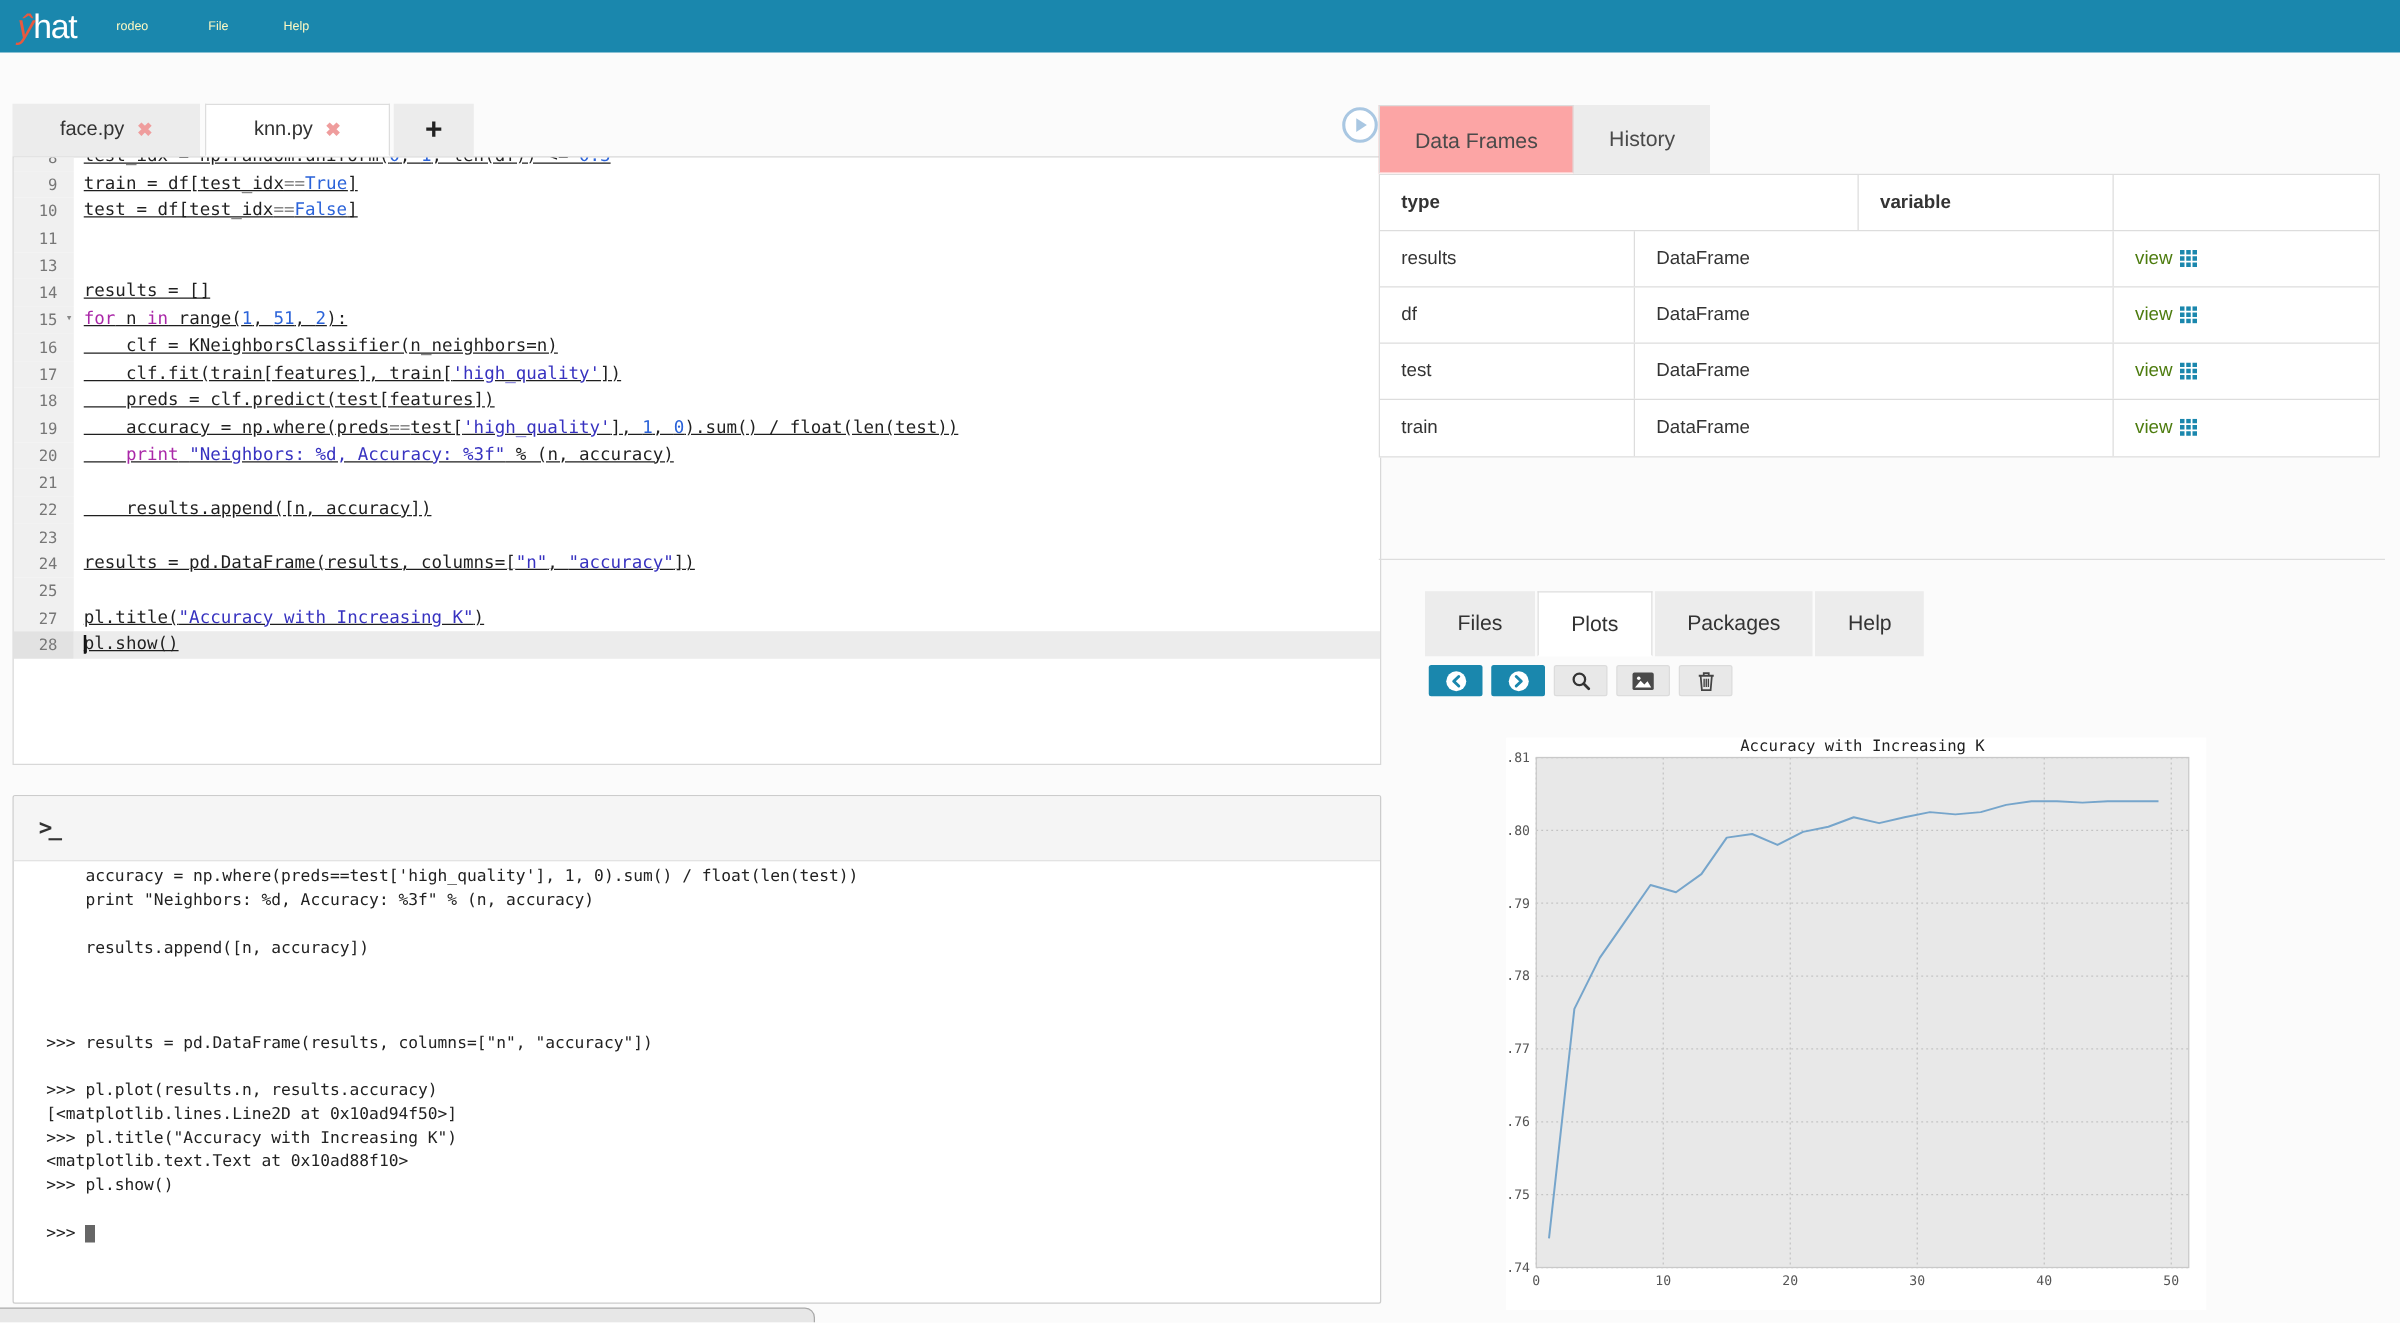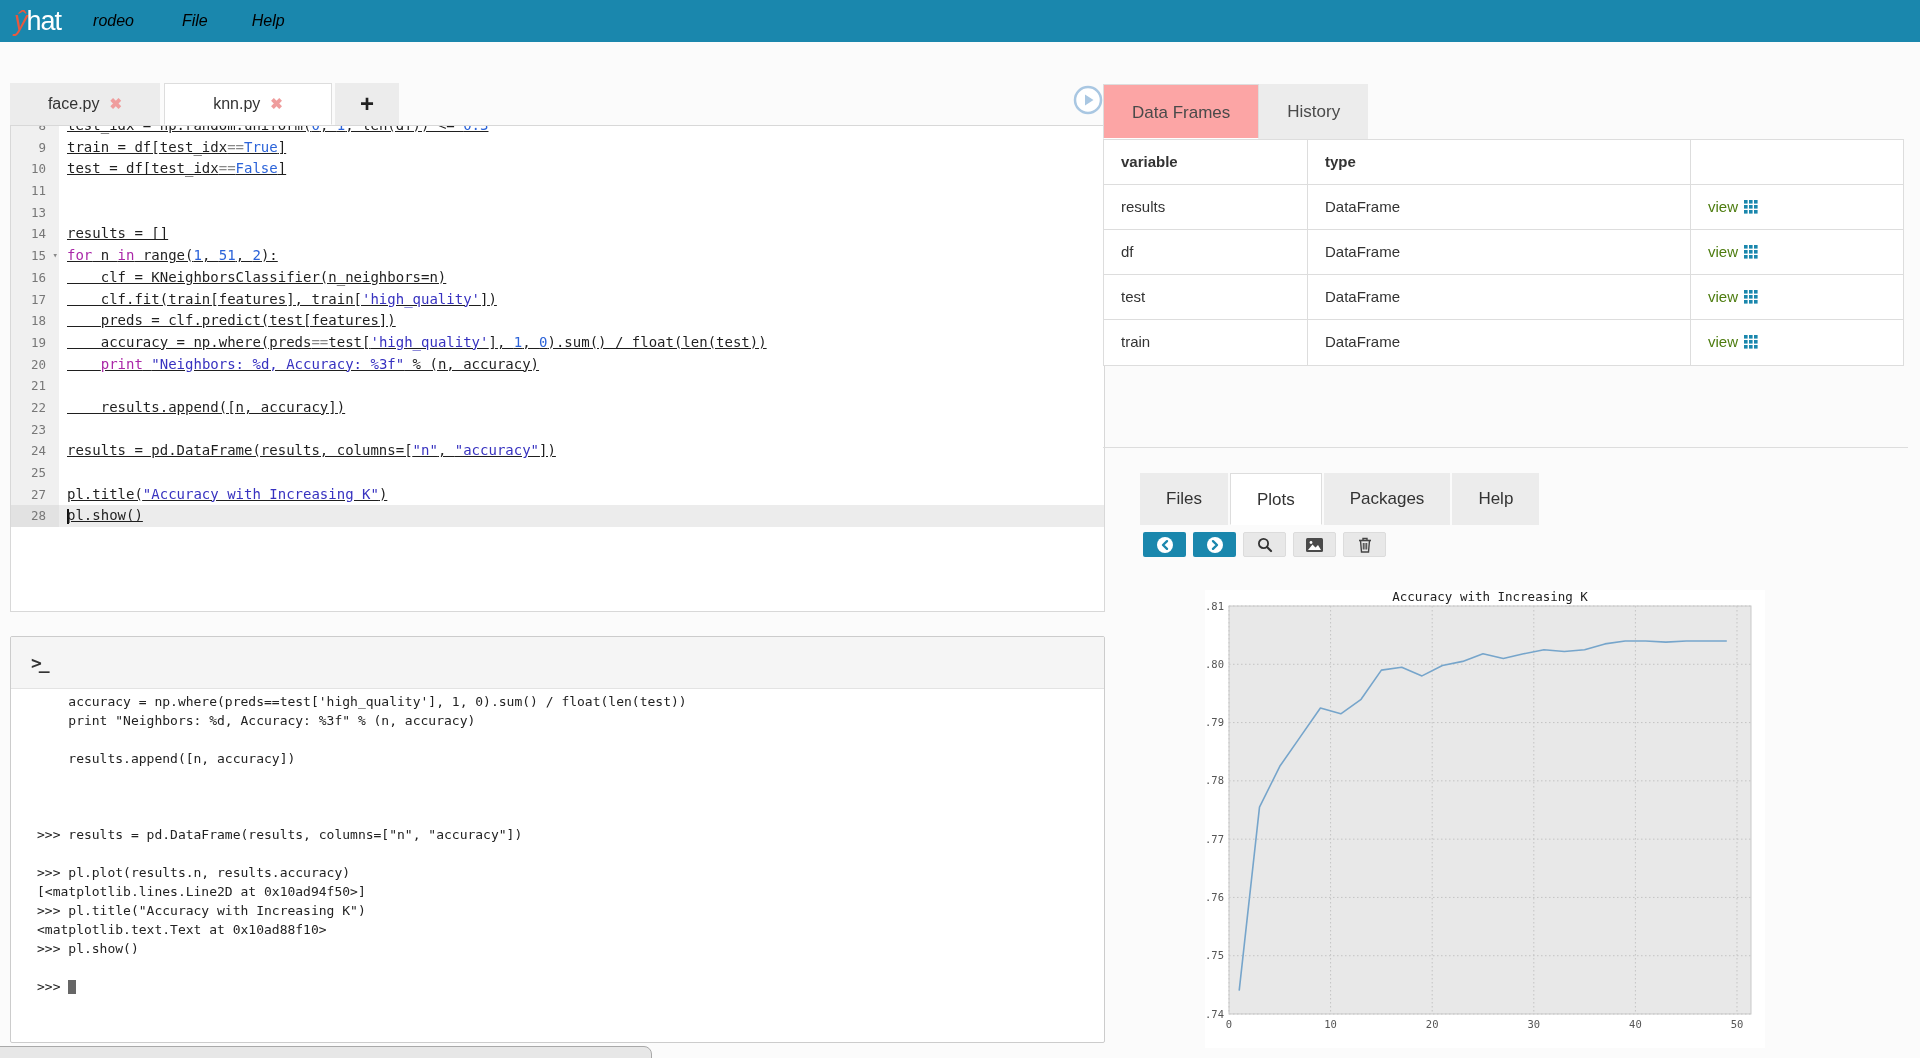--- a/index.html
+++ b/index.html
@@ -4,31 +4,31 @@
 <style>
   * { margin:0; padding:0; box-sizing:border-box; }
   body { font-family:"Liberation Sans", sans-serif; }
   .screen { position:relative; width:1920px; height:1058px; background:#fbfbfb; overflow:hidden; }
 
   
   .topbar { position:absolute; left:0; top:0; width:1920px; height:42px; background:#1a87ad;
             display:flex; align-items:center; }
   .logo { margin-left:14px; font-size:27px; color:#fff; letter-spacing:-1px; }
   .logo .logo-y { color:#e8593f; font-style:italic; }
-  .menu-item { color:#000000; font-size:16px; cursor:default;font-style:italic; }
+  .menu-item { color:#fef9c3; font-size:10px; cursor:default; }
   .menu-rodeo { margin-left:32px; }
   .menu-file { margin-left:48px; }
   .menu-help { margin-left:44px; }
 
   
   .editor-tabs { position:absolute; left:10px; top:83px; height:42px; display:flex; z-index:3; }
   .etab { height:42px; background:#ececec; display:flex; align-items:center; justify-content:center;
           font-size:16px; color:#333; border:1px solid transparent;text-align:center; }
   .etab.t0 { width:150px; }
-  .etab.t1 { width:168px; margin-left:4px; }
+  .etab.t1 { width:148px; margin-left:4px; }
   .etab.active { background:#fff; border:1px solid #ddd; border-bottom:1px solid #fff; margin-bottom:-1px; }
   .etab.plus { width:64px; margin-left:3px; font-size:24px; font-weight:bold; color:#222; }
   .close-x { color:#ef9d9d; font-size:15px; font-weight:bold; margin-left:10px; }
 
   
   .play-button { position:absolute; left:1072px; top:84px; width:32px; height:32px; }
 
   
   .editor-panel { position:absolute; left:10px; top:125px; width:1095px; height:487px;
                   background:#fff; border:1px solid #d8d8d8; overflow:hidden; }
@@ -181,22 +181,22 @@
   </div>
 
   <div class="status-popup"></div>
 
   <div class="df-tabs">
       <div class="rtab active">Data Frames</div>
       <div class="rtab">History</div>
     </div>
   <div class="df-table">
     <div class="df-row header">
+      <div class="df-cell df-c2">type</div>
       <div class="df-cell df-c1">variable</div>
-      <div class="df-cell df-c2">type</div>
       <div class="df-cell df-c3"></div>
     </div>
     <div>
         <div class="df-row">
           <div class="df-cell df-c1">results</div>
           <div class="df-cell df-c2">DataFrame</div>
           <div class="df-cell df-c3"><span class="view-link">
               <span>view</span>
               <svg width="14" height="14">
                 <rect x="0" y="0" width="3.6" height="3.6" fill="#1a87ad"></rect>

